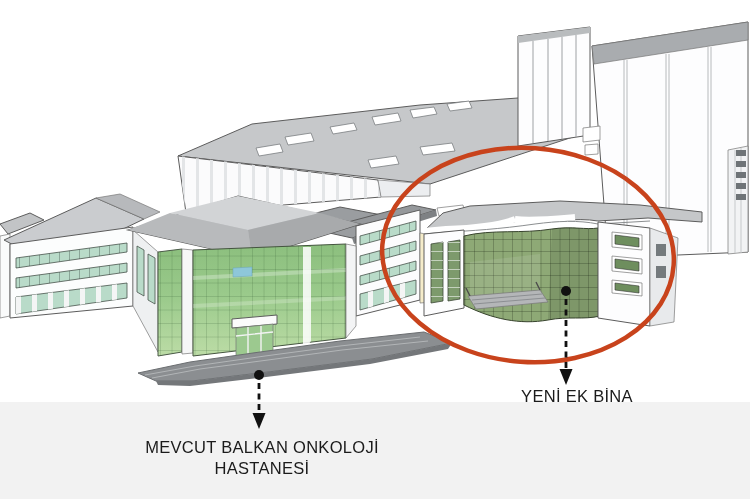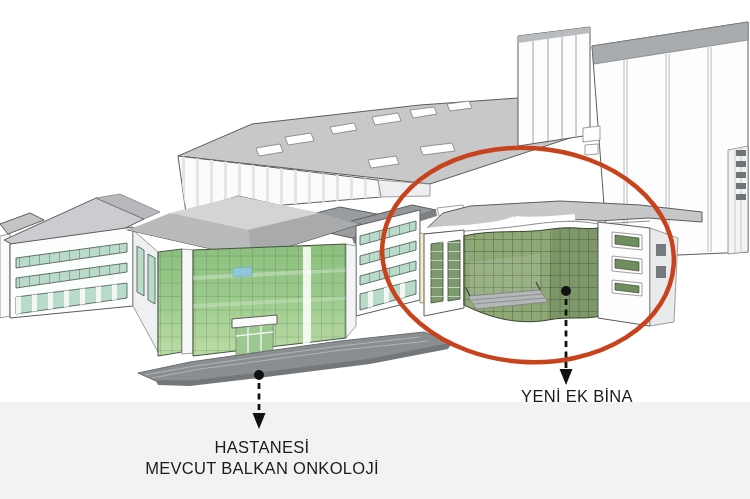--- a/index.html
+++ b/index.html
@@ -197,17 +197,17 @@
   </g>
 
   <g style="stroke:var(--arrow,#111);fill:var(--arrow,#111)">
     <circle cx="566" cy="291" r="5" stroke="none"></circle>
     <line x1="566" y1="299" x2="566" y2="369" stroke-width="2.8" stroke-dasharray="6 4.5"></line>
     <polygon points="566,385 559.5,369 572.5,369" stroke="none"></polygon>
   </g>
 </svg>
 
 <div class="anno-label label-left">
+  <div>MEVCUT BALKAN ONKOLOJİ</div>
   <div>HASTANESİ</div>
-  <div>MEVCUT BALKAN ONKOLOJİ</div>
 </div>
 <div class="anno-label label-right">YENİ EK BİNA</div>
 </div>
 
 </body></html>

